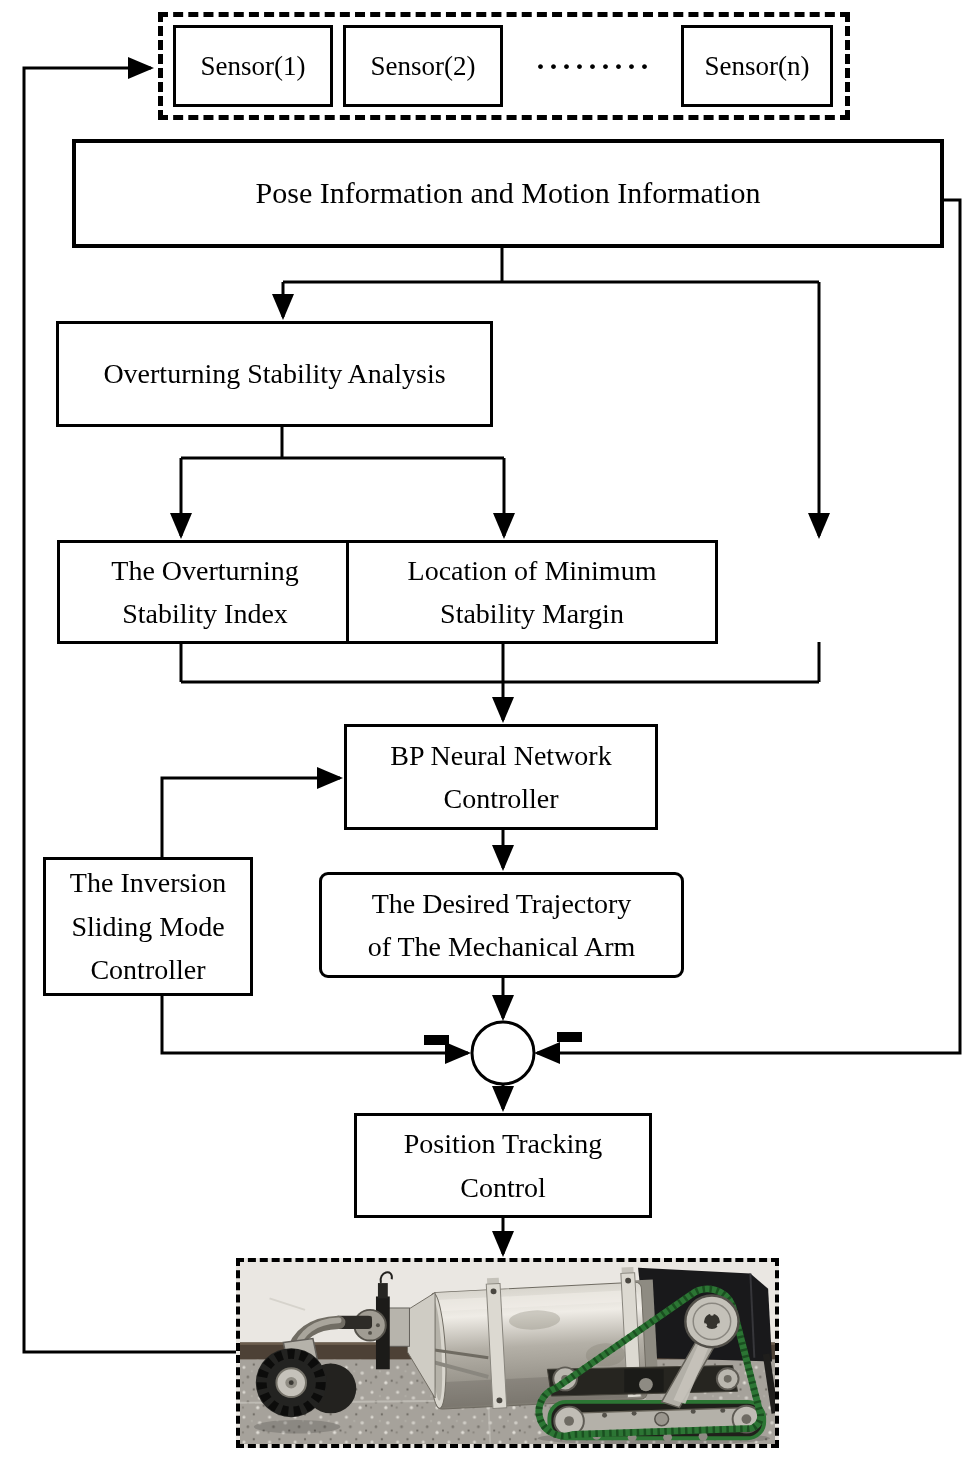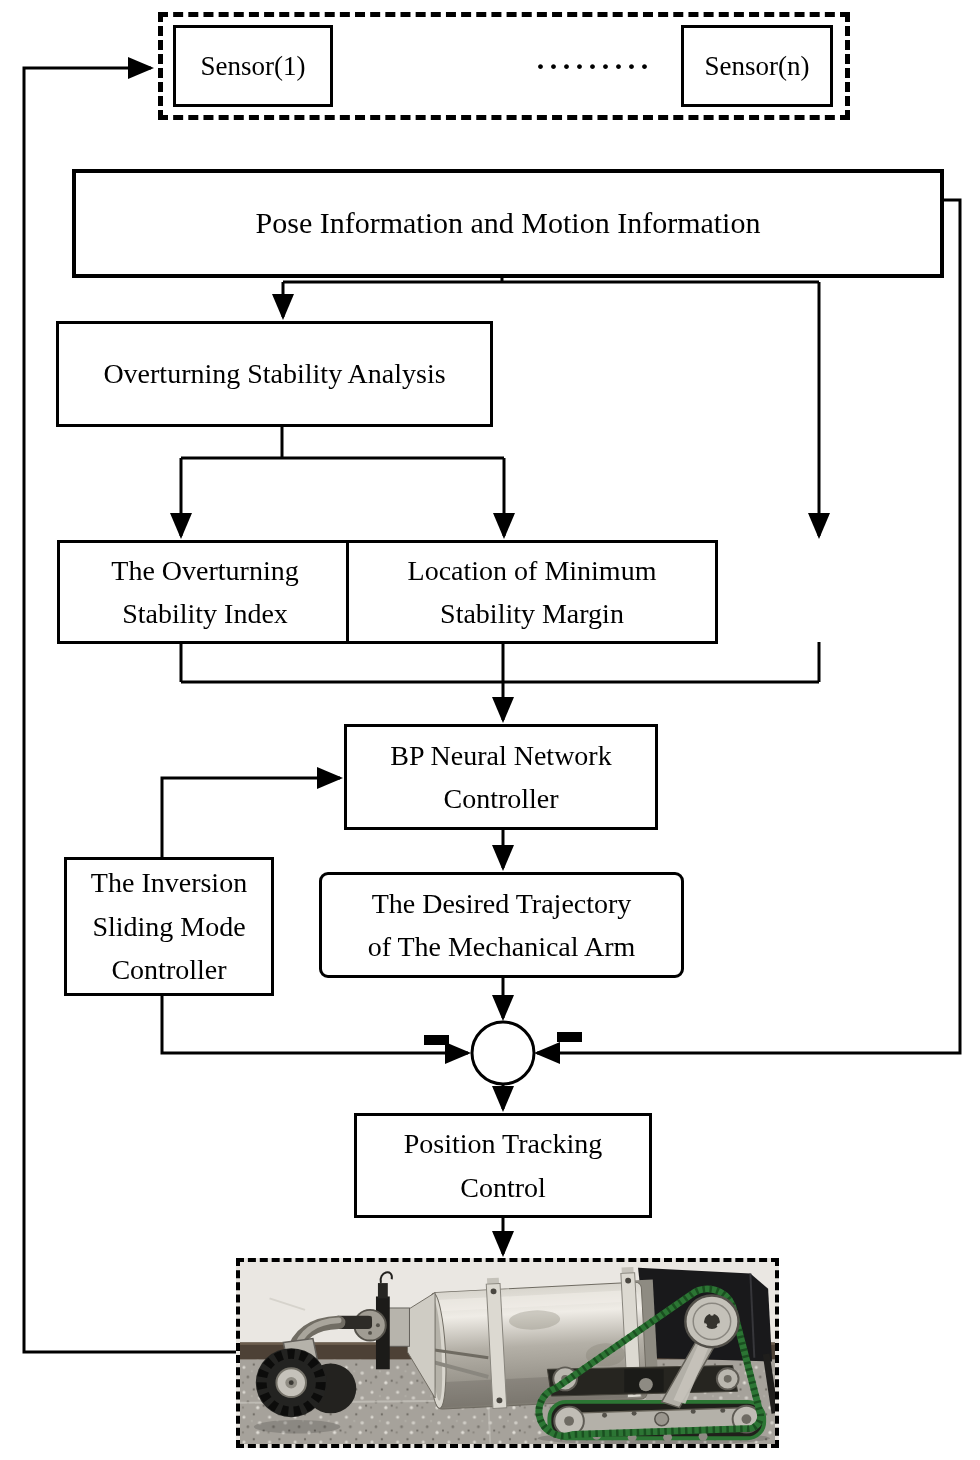--- a/index.html
+++ b/index.html
@@ -6,21 +6,21 @@
   #canvas{
     position:relative;width:980px;height:1460px;background:#ffffff;overflow:hidden;
     font-family:"Liberation Serif","DejaVu Serif",serif;color:#000;
   }
   #wires{position:absolute;left:0;top:0;}
   .node{
     position:absolute;box-sizing:border-box;border:3px solid #000;background:#fff;
     display:flex;align-items:center;justify-content:center;text-align:center;
     font-size:28px;line-height:1.55;white-space:pre-line;z-index:2;
   }
-  .node.pose{font-size:30px;border-width:4px;margin-top:30px;}
+  .node.pose{font-size:30px;border-width:4px;}
   .sensors{
     position:absolute;box-sizing:border-box;border:5px dashed #000;background:#fff;z-index:2;
   }
   .sensor-box{
     position:absolute;box-sizing:border-box;border:3px solid #000;background:#fff;
     display:flex;align-items:center;justify-content:center;text-align:center;
     font-size:27px;
   }
   .sensor-ellipsis{
     position:absolute;display:flex;align-items:center;justify-content:center;
@@ -79,20 +79,23 @@
     </g>
 
     <rect x="424" y="1035" width="25" height="10" fill="#000"></rect>
     <rect x="557" y="1032" width="25" height="10" fill="#000"></rect>
   </svg>
 
   <div class="sensors" style="left:158px;top:12px;width:692px;height:108px;">
     <div class="sensor-box" style="left:10px;top:8px;width:160px;height:82px;">
       <span>Sensor(1)</span>
     </div>
+    <div class="sensor-box" style="left:180px;top:8px;width:160px;height:82px;">
+      <span>Sensor(2)</span>
+    </div>
     <div class="sensor-ellipsis" style="left:352px;top:8px;width:158px;height:82px;">
       <span>·········</span>
     </div>
     <div class="sensor-box" style="left:518px;top:8px;width:152px;height:82px;">
       <span>Sensor(n)</span>
     </div>
   </div>
 
   <div class="node pose" style="left:72px;top:139px;width:872px;height:109px;">
     <span>Pose Information and Motion Information</span>
@@ -111,21 +114,21 @@
     <span>Location of Minimum
 Stability Margin</span>
   </div>
 
 
   <div class="node" style="left:344px;top:724px;width:314px;height:106px;">
     <span>BP Neural Network
 Controller</span>
   </div>
 
-  <div class="node" style="left:64px;top:857px;width:210px;height:139px;">
+  <div class="node" style="left:43px;top:857px;width:210px;height:139px;">
     <span>The Inversion
 Sliding Mode
 Controller</span>
   </div>
 
   <div class="node" style="left:319px;top:872px;width:365px;height:106px;border-radius:9px;">
     <span>The Desired Trajectory
 of The Mechanical Arm</span>
   </div>
 

